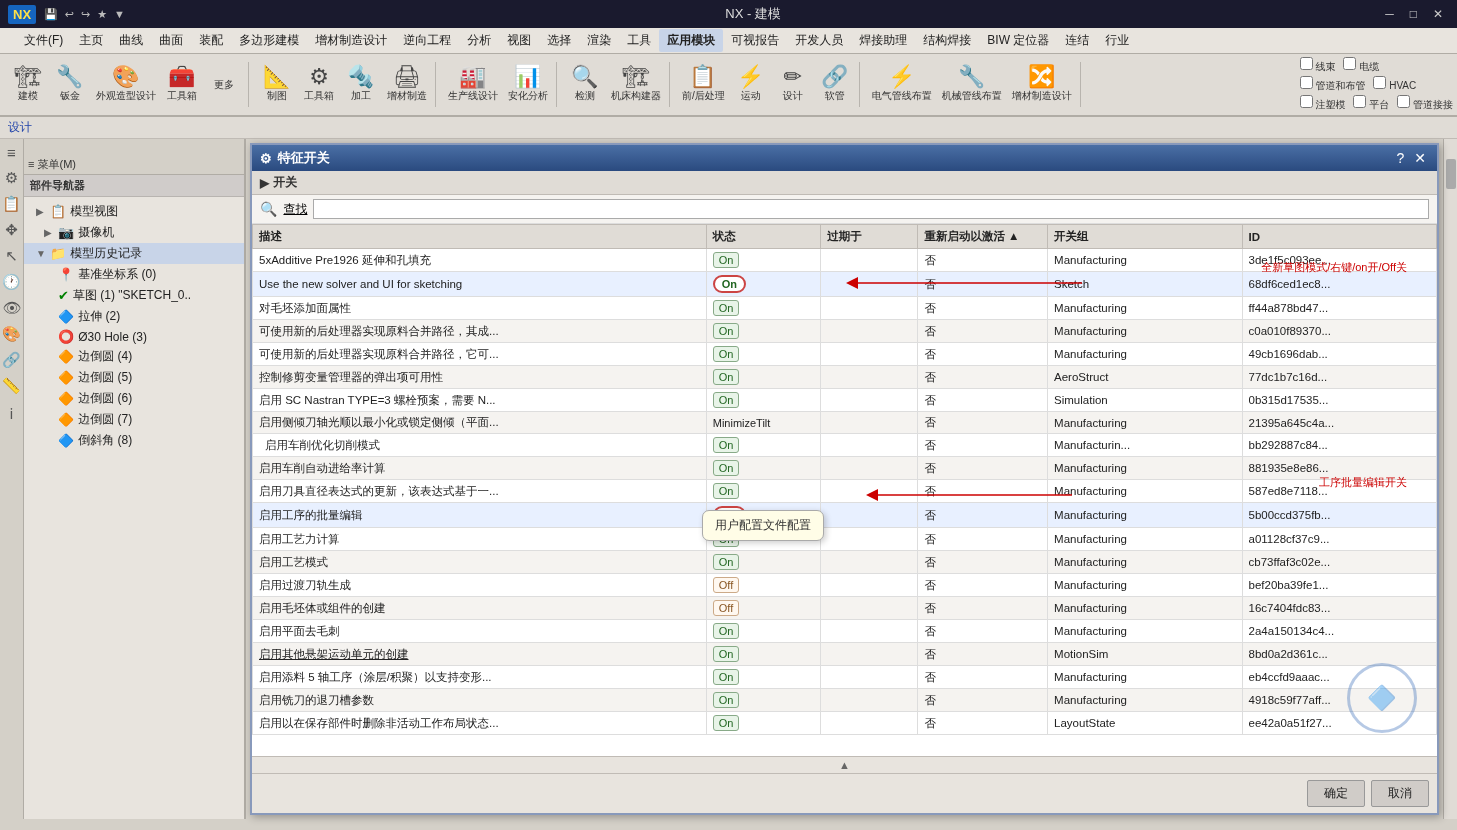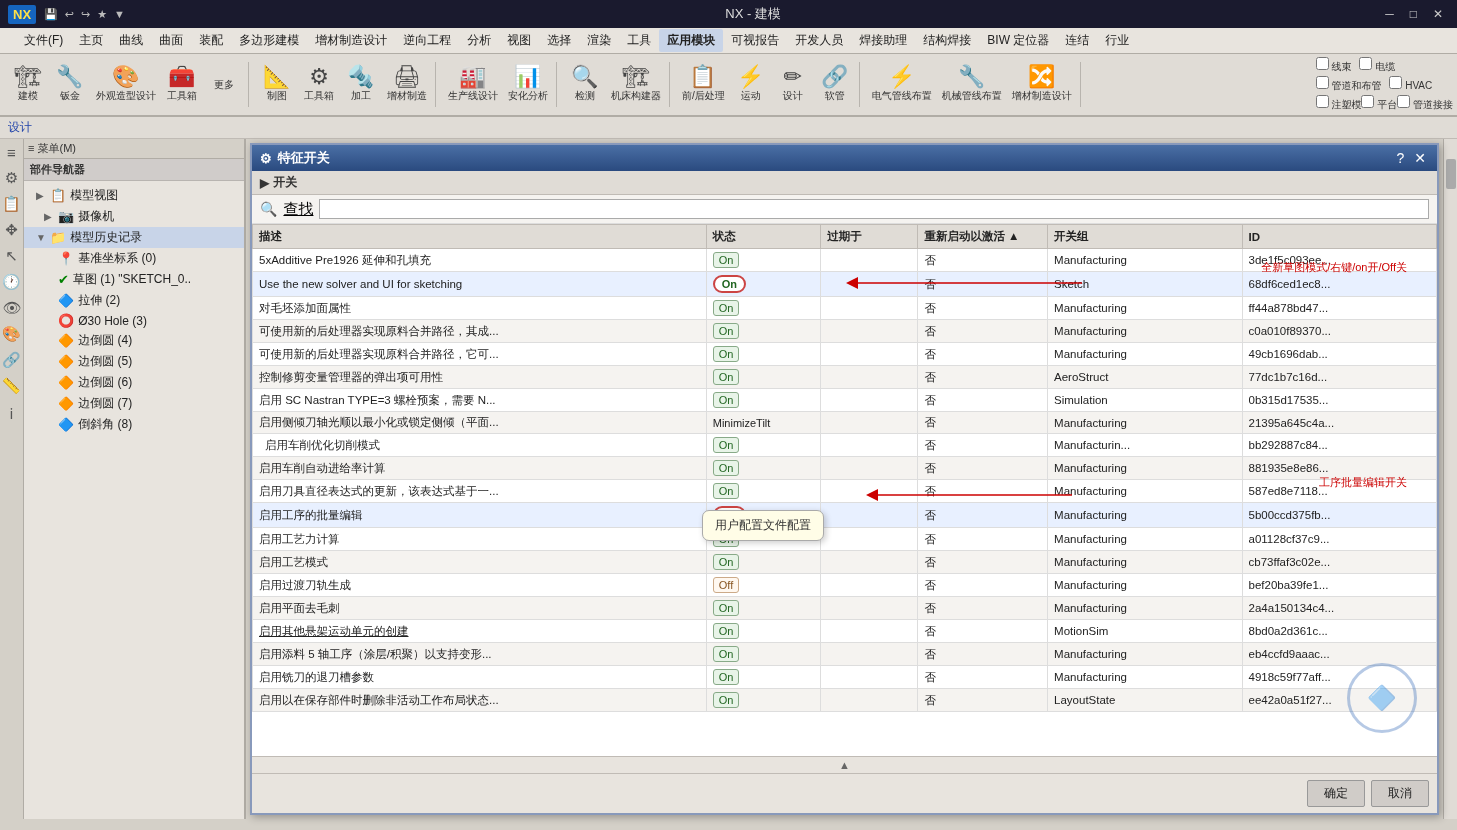--- a/index.html
+++ b/index.html
@@ -400,21 +400,21 @@
 
     <div style="margin-left: auto; display:flex; flex-direction:column; gap:2px; font-size:10px; color:#333;">
       <div style="display:flex; gap:8px;">
         <label><input type="checkbox" style=""> <span>线束</span></label>
         <label><input type="checkbox" style=""> <span>电缆</span></label>
       </div>
       <div style="display:flex; gap:8px;">
         <label><input type="checkbox" style=""> <span>管道和布管</span></label>
         <label><input type="checkbox" style=""> <span>HVAC</span></label>
       </div>
-      <div style="display:flex; gap:0;">
+      <div style="display:flex; gap:8px;">
         <label><input type="checkbox" style=""> <span>注塑模</span></label>
         <label><input type="checkbox" style=""> <span>平台</span></label>
         <label><input type="checkbox" style=""> <span>管道接接</span></label>
       </div>
     </div>
   </div>
 </div>
 
 <div class="design-label">
   <span>设计</span>
@@ -431,21 +431,21 @@
     <span class="lv-icon">🕐</span>
     <span class="lv-icon">👁</span>
     <span class="lv-icon">🎨</span>
     <span class="lv-icon">🔗</span>
     <span class="lv-icon">📏</span>
     <span class="lv-icon">ℹ</span>
   </div>
 
   <div class="sidebar">
     <div style="padding: 2px 4px; background: #d4d0c8; display:flex; align-items:center; gap:4px; border-bottom: 1px solid #b0aca5;">
-      <span style="font-size:11px; color:#333; cursor:pointer;">≡ 菜单(M)</span>
+      <span style="font-size:11px; color:#333; cursor:pointer;margin-top:16px;">≡ 菜单(M)</span>
     </div>
     <div class="sidebar-header">
       <span>部件导航器</span>
     </div>
     <div class="nav-tree">
       <div class="tree-item">
         <span class="expand">▶</span>
         <span class="tree-icon">📋</span>
         <span>模型视图</span>
       </div>
@@ -520,21 +520,21 @@
       </div>
     </div>
 
     <div class="dialog-section-header">
       <span>▶</span>
       <span>开关</span>
     </div>
 
     <div class="dialog-search-bar">
       <span class="search-icon-btn">🔍</span>
-      <span style="font-size:15px;text-decoration:underline;">查找</span>
+      <span style="font-size:12px;text-decoration:underline;">查找</span>
       <input class="search-input" type="text" value="" style="">
     </div>
 
     <div class="table-container">
       <table class="data-table">
         <thead>
           <tr>
             <th class="col-desc">
               <span>描述</span>
             </th>
@@ -670,20 +670,28 @@
     </tr>
             <tr>
       <td style="max-width:280px;overflow:hidden;text-overflow:ellipsis;white-space:nowrap;">启用过渡刀轨生成</td>
       <td><span style="display:inline-block;background:#fff8f0;border:1px solid #ccaa88;border-radius:3px;padding:1px 5px;font-size:11px;color:#885522;">Off</span></td>
       <td></td>
       <td>否</td>
       <td>Manufacturing</td>
       <td>bef20ba39fe1...</td>
     </tr>
             <tr>
+      <td style="max-width:280px;overflow:hidden;text-overflow:ellipsis;white-space:nowrap;">启用毛坯体或组件的创建</td>
+      <td><span style="display:inline-block;background:#fff8f0;border:1px solid #ccaa88;border-radius:3px;padding:1px 5px;font-size:11px;color:#885522;">Off</span></td>
+      <td></td>
+      <td>否</td>
+      <td>Manufacturing</td>
+      <td>16c7404fdc83...</td>
+    </tr>
+            <tr>
       <td style="max-width:280px;overflow:hidden;text-overflow:ellipsis;white-space:nowrap;">启用平面去毛刺</td>
       <td><span style="display:inline-block;background:#e8f4e8;border:1px solid #88aa88;border-radius:3px;padding:1px 5px;font-size:11px;color:#226622;">On</span></td>
       <td></td>
       <td>否</td>
       <td>Manufacturing</td>
       <td>2a4a150134c4...</td>
     </tr>
             <tr>
       <td style="max-width:280px;overflow:hidden;text-overflow:ellipsis;white-space:nowrap;text-decoration:underline;">启用其他悬架运动单元的创建</td>
       <td><span style="display:inline-block;background:#e8f4e8;border:1px solid #88aa88;border-radius:3px;padding:1px 5px;font-size:11px;color:#226622;">On</span></td>

